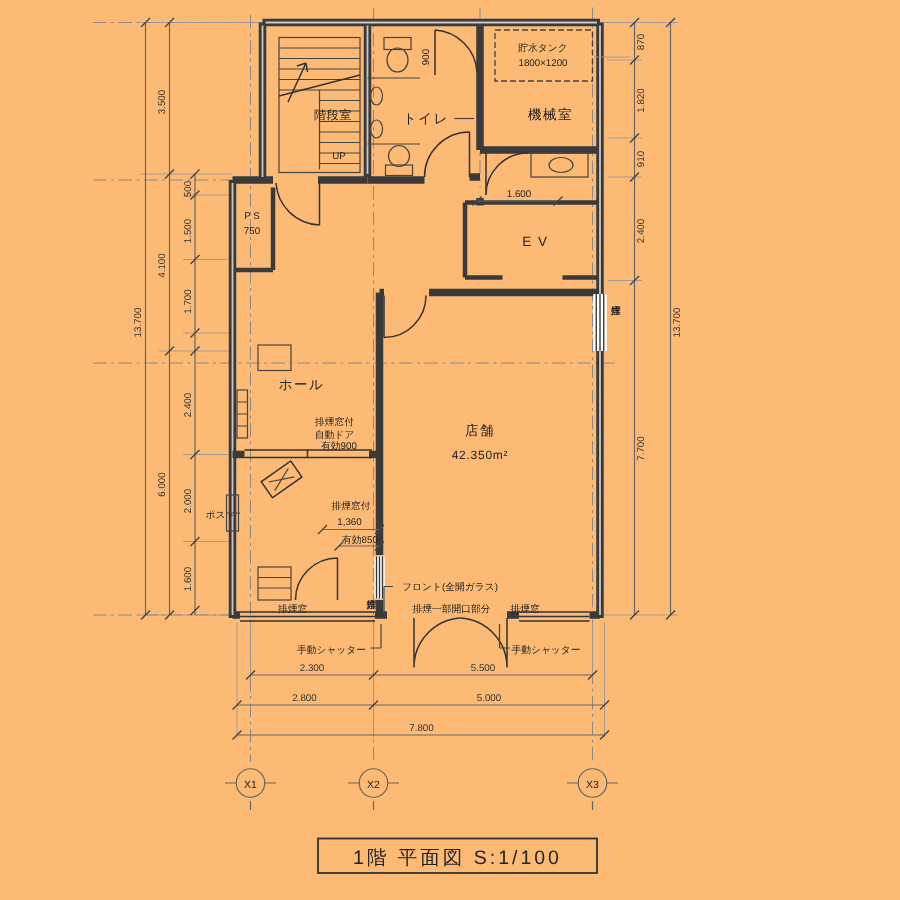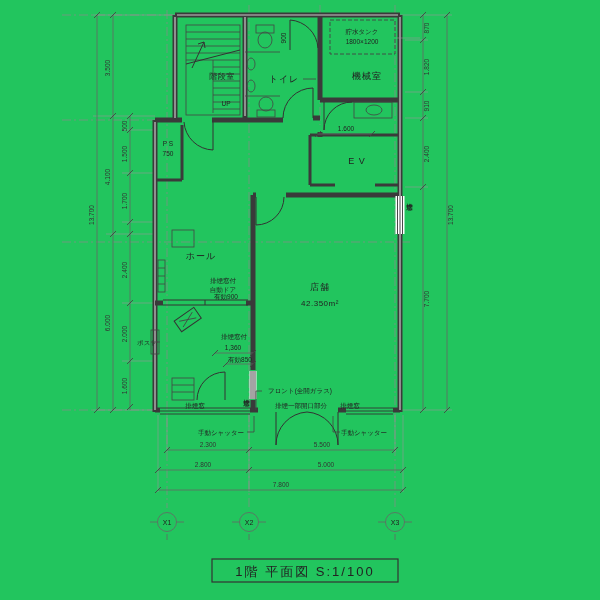--- a/index.html
+++ b/index.html
@@ -1,16 +1,16 @@
 <!DOCTYPE html>
 <html><head>
 <meta charset="utf-8">
 <style>
   html,body{margin:0;padding:0;background:#fff;}
-  .page{width:600px;height:600px;background:#22c55e;position:relative;overflow:hidden;}
+  .page{width:600px;height:600px;background:#fdba74;position:relative;overflow:hidden;}
   svg text{font-family:"Liberation Sans","DejaVu Sans",sans-serif;fill:#222;}
   .t-room{font-size:9px;letter-spacing:1px;}
   .t-room-sm{font-size:8px;letter-spacing:.5px;}
   .t-small{font-size:6.5px;}
   .t-dim{font-size:6.5px;fill:#333;}
   .t-grid{font-size:7px;}
   .t-title{font-size:13px;letter-spacing:2px;}
   .t-vert{writing-mode:vertical-rl;font-size:6.5px;}
   .wall{stroke:#3a3a3a;stroke-width:5;fill:none;stroke-linecap:butt;}
   .wall-core{stroke:#c9c9c9;stroke-width:1.2;fill:none;}

